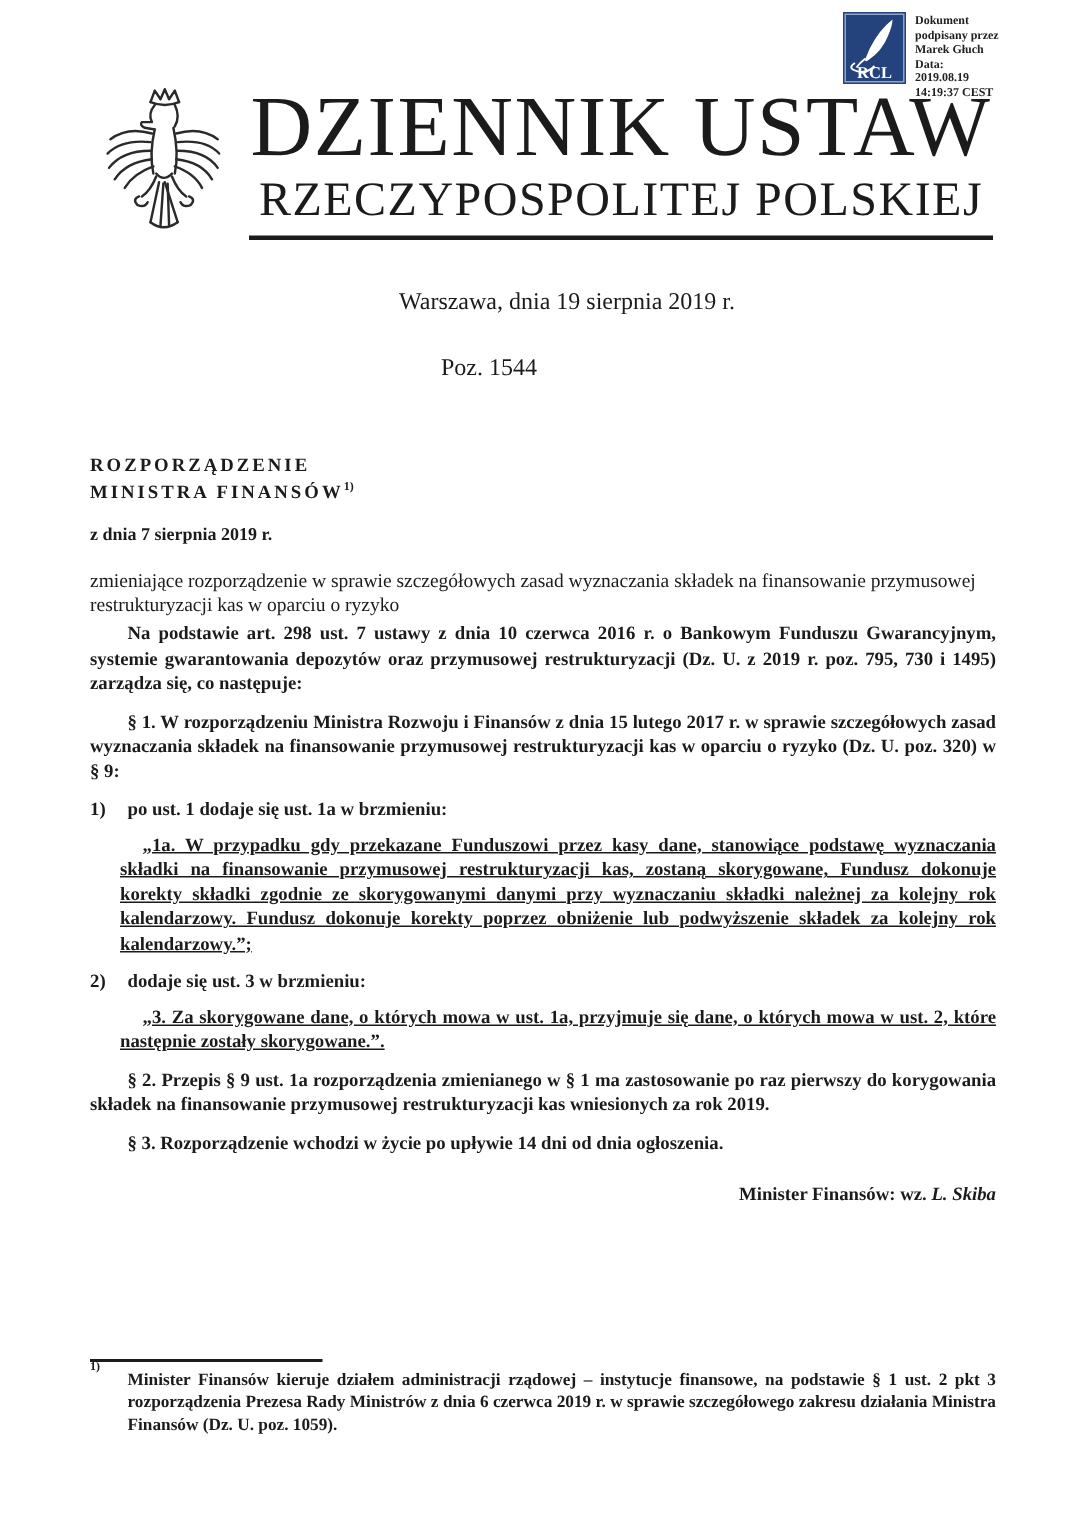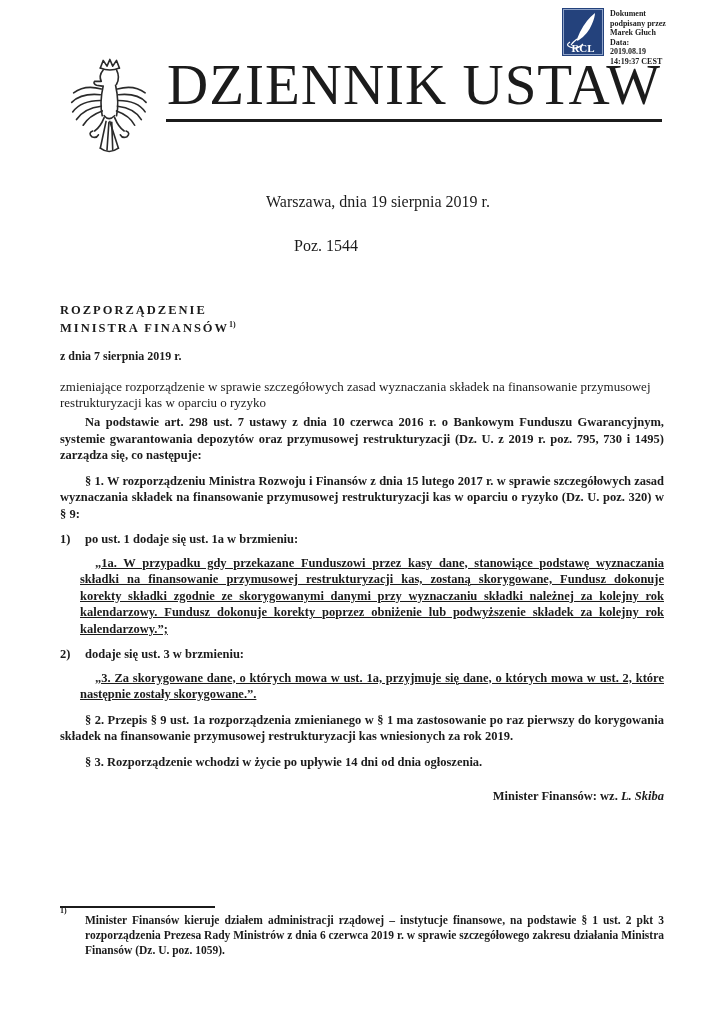--- a/index.html
+++ b/index.html
@@ -98,20 +98,21 @@
       <path d="M42 68 L36 96"></path>
       <path d="M45 69 L43 98"></path>
       <path d="M48 69 L49 98"></path>
       <path d="M46 68 L55 96"></path>
       <path d="M36 96 Q45 103 55 96"></path>
     </g>
   </svg>
 
   <div class="masthead">
     <div class="masthead-title">DZIENNIK USTAW</div>
+    <div class="masthead-subtitle">RZECZYPOSPOLITEJ POLSKIEJ</div>
     <div class="masthead-rule"></div>
   </div>
 
   <div class="dateline">Warszawa, dnia 19 sierpnia 2019 r.</div>
   <div class="poz">Poz. 1544</div>
 
   <div class="act-head">
     <div class="act-type">ROZPORZĄDZENIE</div>
     <div class="act-issuer"><span>MINISTRA FINANSÓW</span><sup>1)</sup></div>
     <div class="act-date">z dnia 7 sierpnia 2019 r.</div>

